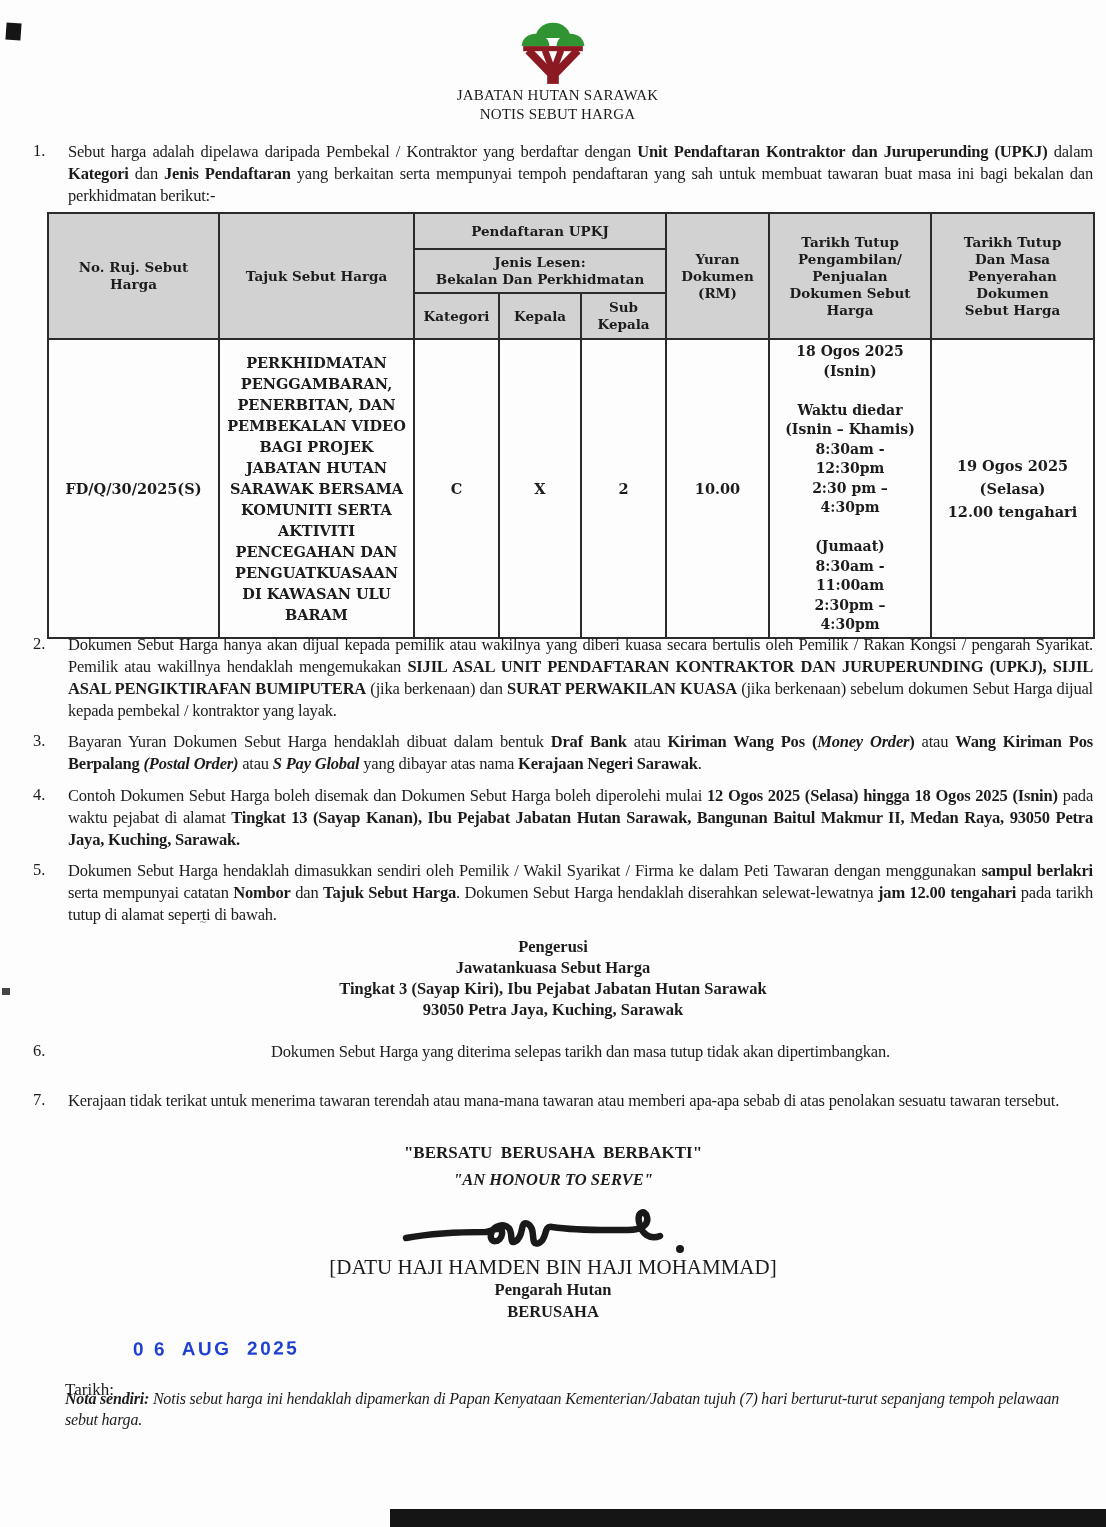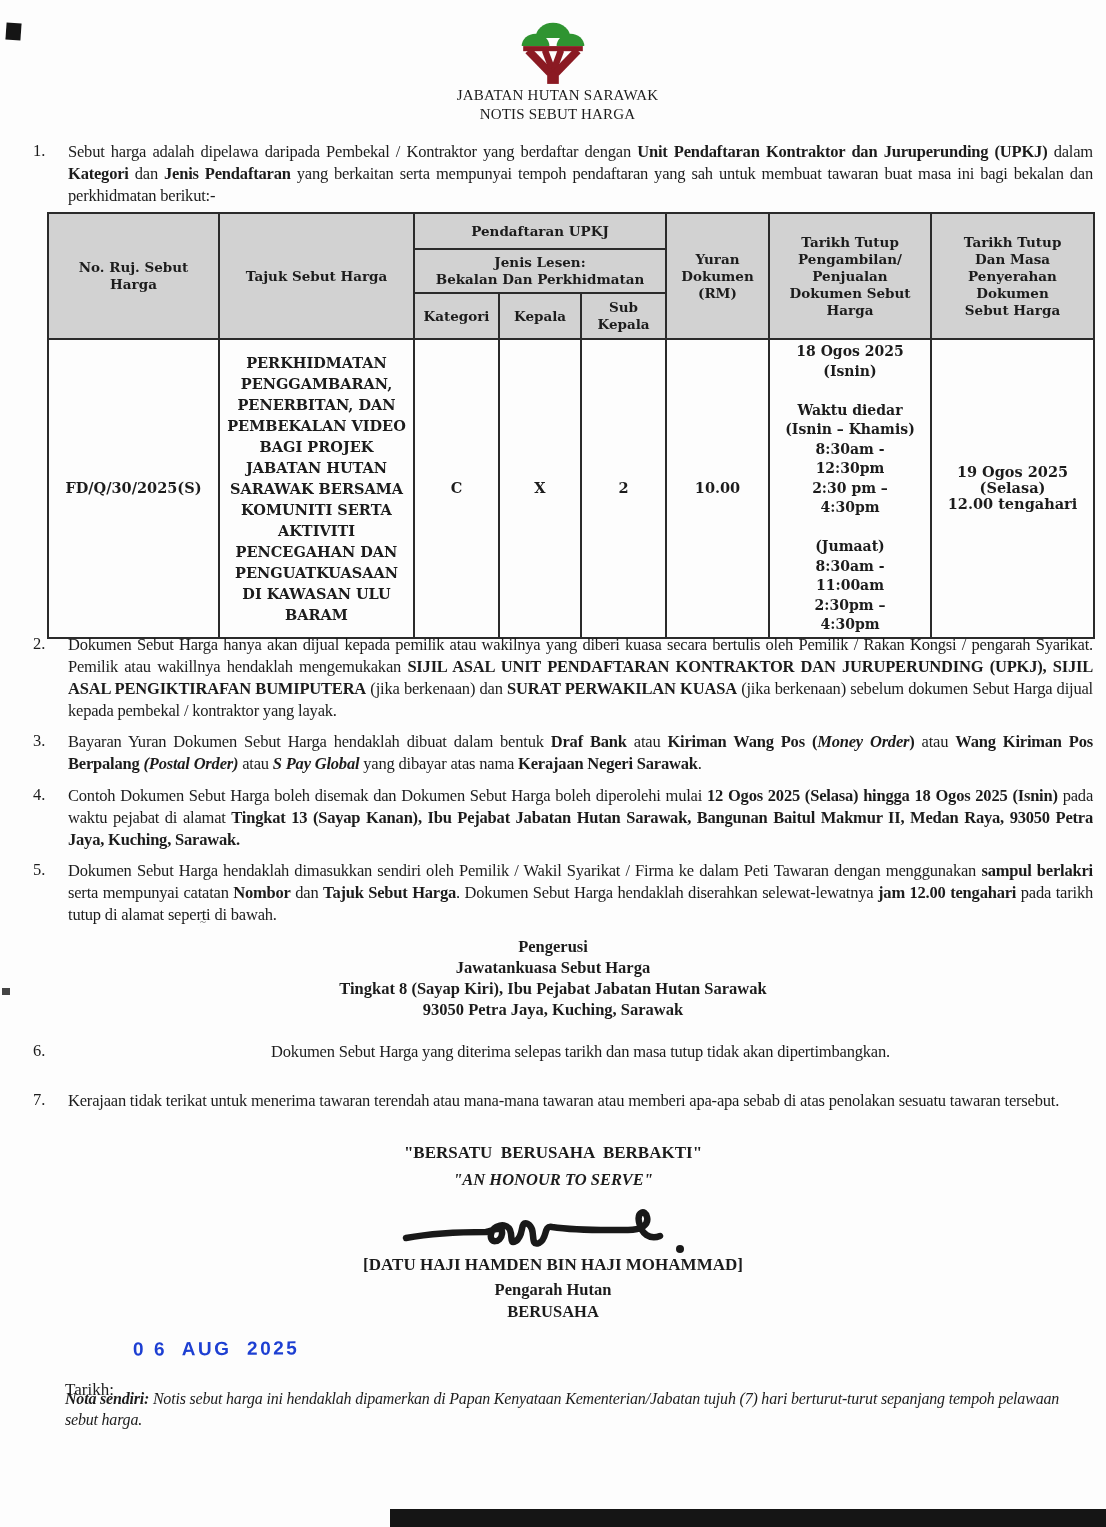--- a/index.html
+++ b/index.html
@@ -14,29 +14,29 @@
   .para{left:33px;width:1060px;}
   .para .num{position:absolute;left:0;top:0;font-size:16.5px;}
   .para .ptext{margin-left:35px;width:1025px;font-size:16.5px;line-height:22px;
                text-align:justify;letter-spacing:-0.2px;}
   
   table.tender{position:absolute;left:47px;top:212px;border-collapse:collapse;table-layout:fixed;
                font-family:"DejaVu Serif","Liberation Serif",serif;}
   table.tender td{border:2px solid #2b2b2b;text-align:center;vertical-align:middle;
                   padding:2px 4px;font-weight:bold;}
   td.hdr{background:#d2d2d2;font-size:13.5px;line-height:17px;}
-  td.bodyc{background:#fdfdfd;font-size:14.5px;line-height:16px;}
+  td.bodyc{background:#fdfdfd;font-size:14.5px;line-height:23px;}
   td.tajuk-cell{font-size:14.5px;line-height:21px;padding:6px 8px;}
   td.times-cell{font-size:14px;line-height:19.5px;}
   
   .centerblock{left:0;width:100%;text-align:center;}
   .addr{font-weight:bold;font-size:16.5px;line-height:21px;}
   .motto1{font-weight:bold;font-size:17px;white-space:pre;}
   .motto2{font-weight:bold;font-style:italic;font-size:16.5px;white-space:pre;}
-  .sigs-name{font-weight:bold;font-size:17px;}
+  .sigs-name{font-weight:normal;font-size:21px;}
   .sigs-title{font-weight:bold;font-size:16.5px;}
   
   .tarikh-label{font-size:17px;}
   .stamp{font-family:"Liberation Sans","DejaVu Sans",sans-serif;font-weight:bold;
          font-size:19px;letter-spacing:2.5px;white-space:pre;transform:rotate(-.4deg);}
   
   .nota{left:65px;width:1000px;font-size:16px;font-style:italic;line-height:21px;letter-spacing:-0.2px;}
   .nota .nlabel{font-weight:bold;}
   
   .artifact{background:#151515;}
@@ -125,21 +125,21 @@
   <div class="ptext"><span>Contoh Dokumen Sebut Harga boleh disemak dan Dokumen Sebut Harga boleh diperolehi mulai </span><span style="font-weight: bold;">12 Ogos 2025 (Selasa) hingga 18 Ogos 2025 (Isnin)</span><span> pada waktu pejabat di alamat </span><span style="font-weight: bold;">Tingkat 13 (Sayap Kanan), Ibu Pejabat Jabatan Hutan Sarawak,</span><span> </span><span style="font-weight: bold;">Bangunan Baitul Makmur II, Medan Raya, 93050 Petra Jaya, Kuching, Sarawak.</span></div>
 </div>
 <div class="abs para" style="top:860px;">
   <span class="num">5.</span>
   <div class="ptext"><span>Dokumen Sebut Harga hendaklah dimasukkan sendiri oleh Pemilik / Wakil Syarikat / Firma ke dalam Peti Tawaran dengan menggunakan </span><span style="font-weight: bold;">sampul berlakri</span><span> serta mempunyai catatan </span><span style="font-weight: bold;">Nombor</span><span> dan </span><span style="font-weight: bold;">Tajuk Sebut Harga</span><span>. Dokumen Sebut Harga hendaklah diserahkan selewat-lewatnya </span><span style="font-weight: bold;">jam 12.00 tengahari</span><span> pada tarikh tutup di alamat seperti di bawah.</span></div>
 </div>
 
 <div class="abs centerblock" style="top:936px;">
   <div class="addr">Pengerusi</div>
   <div class="addr">Jawatankuasa Sebut Harga</div>
-  <div class="addr">Tingkat 8 (Sayap Kiri), Ibu Pejabat Jabatan Hutan Sarawak</div>
+  <div class="addr">Tingkat 3 (Sayap Kiri), Ibu Pejabat Jabatan Hutan Sarawak</div>
   <div class="addr">93050 Petra Jaya, Kuching, Sarawak</div>
 </div>
 
 <div class="abs para" style="top:1041px;">
   <span class="num">6.</span>
   <div class="ptext" style="text-align:center;"><span>Dokumen Sebut Harga yang diterima selepas tarikh dan masa tutup tidak akan dipertimbangkan.</span></div>
 </div>
 <div class="abs para" style="top:1090px;">
   <span class="num">7.</span>
   <div class="ptext"><span>Kerajaan tidak terikat untuk menerima tawaran terendah atau mana-mana tawaran atau memberi apa-apa sebab di atas penolakan sesuatu tawaran tersebut.</span></div>

